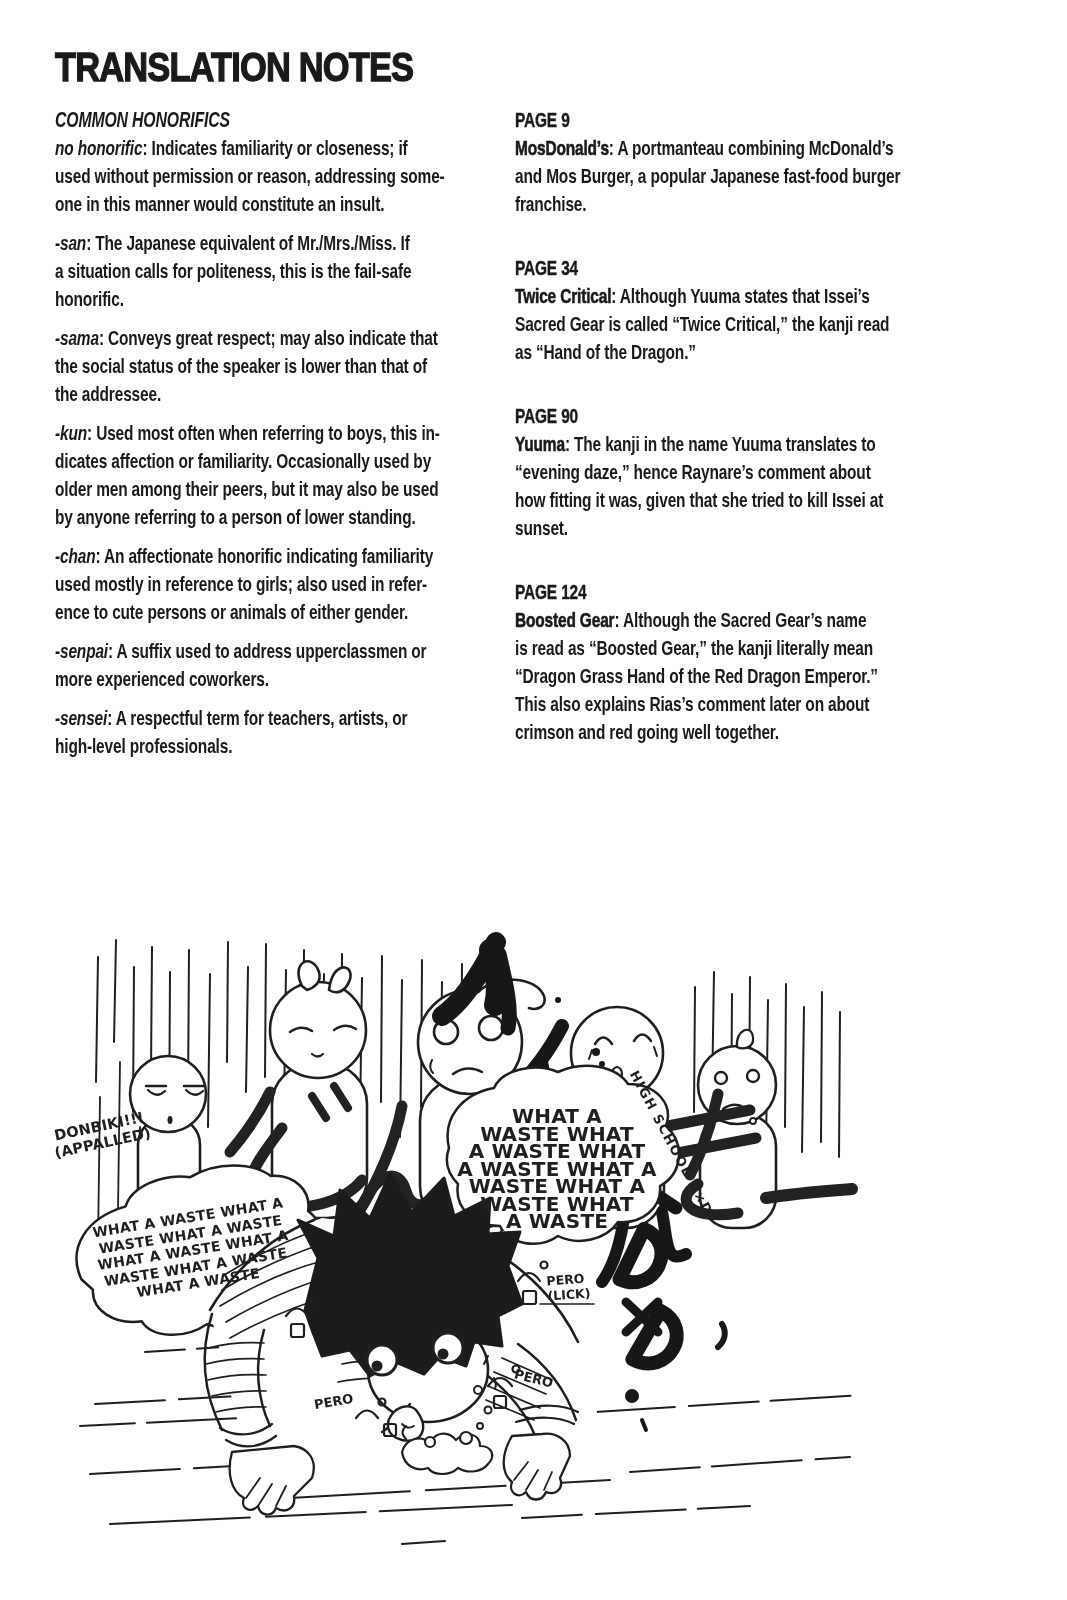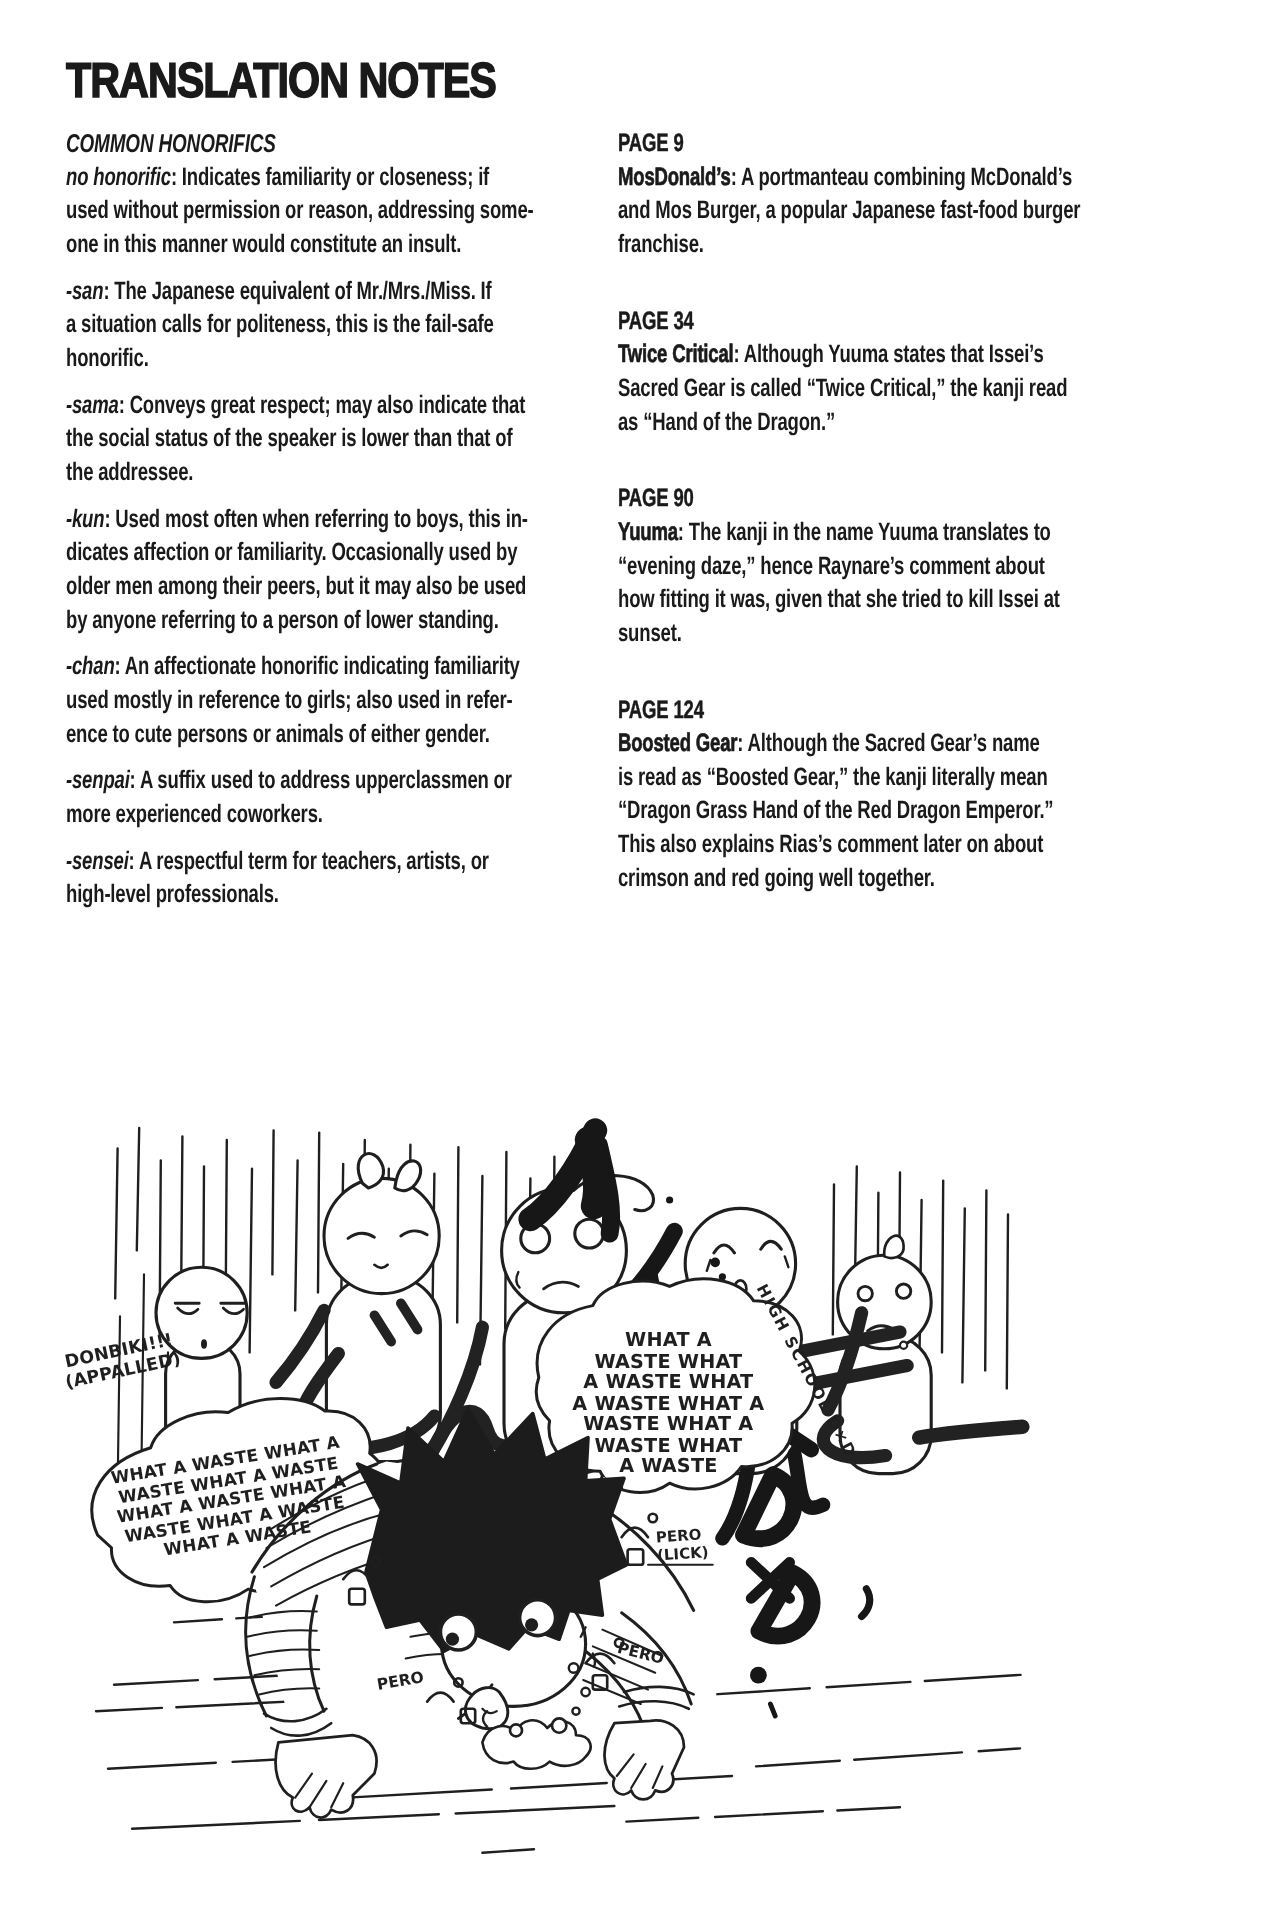--- a/index.html
+++ b/index.html
@@ -33,21 +33,21 @@
   .illo{position:absolute;left:50px;top:912px;width:870px;height:640px;}
   .illo svg{position:absolute;left:0;top:0;}
   .lbl{
     position:absolute;font-family:"DejaVu Sans",sans-serif;font-weight:700;
     color:#1f1f1f;white-space:pre-line;
   }
   .cap-donbiki{left:2px;top:206px;font-size:14.5px;line-height:17px;text-align:center;
     transform:rotate(-12deg);letter-spacing:0.2px;}
   .bubble-left-text{left:24px;top:297px;width:238px;font-size:14px;line-height:16.5px;
     text-align:center;transform:rotate(-9deg);letter-spacing:0.2px;}
-  .bubble-right-text{left:402px;top:196px;width:210px;font-size:16px;line-height:17.5px;
+  .bubble-right-text{left:402px;top:196px;width:210px;font-size:20px;line-height:17.5px;
     text-align:center;letter-spacing:0.2px;}
   .logo-caption{left:590px;top:156px;font-size:13px;letter-spacing:1.5px;
     transform:rotate(62deg);transform-origin:0 0;white-space:nowrap;}
   .pero-lick{left:497px;top:360px;font-size:12.5px;line-height:15px;transform:rotate(-4deg);}
   .pero-left{left:264px;top:482px;font-size:13px;transform:rotate(-10deg);}
   .pero-right{left:464px;top:459px;font-size:13px;transform:rotate(14deg);}
 </style>
 </head>
 <body>
 

